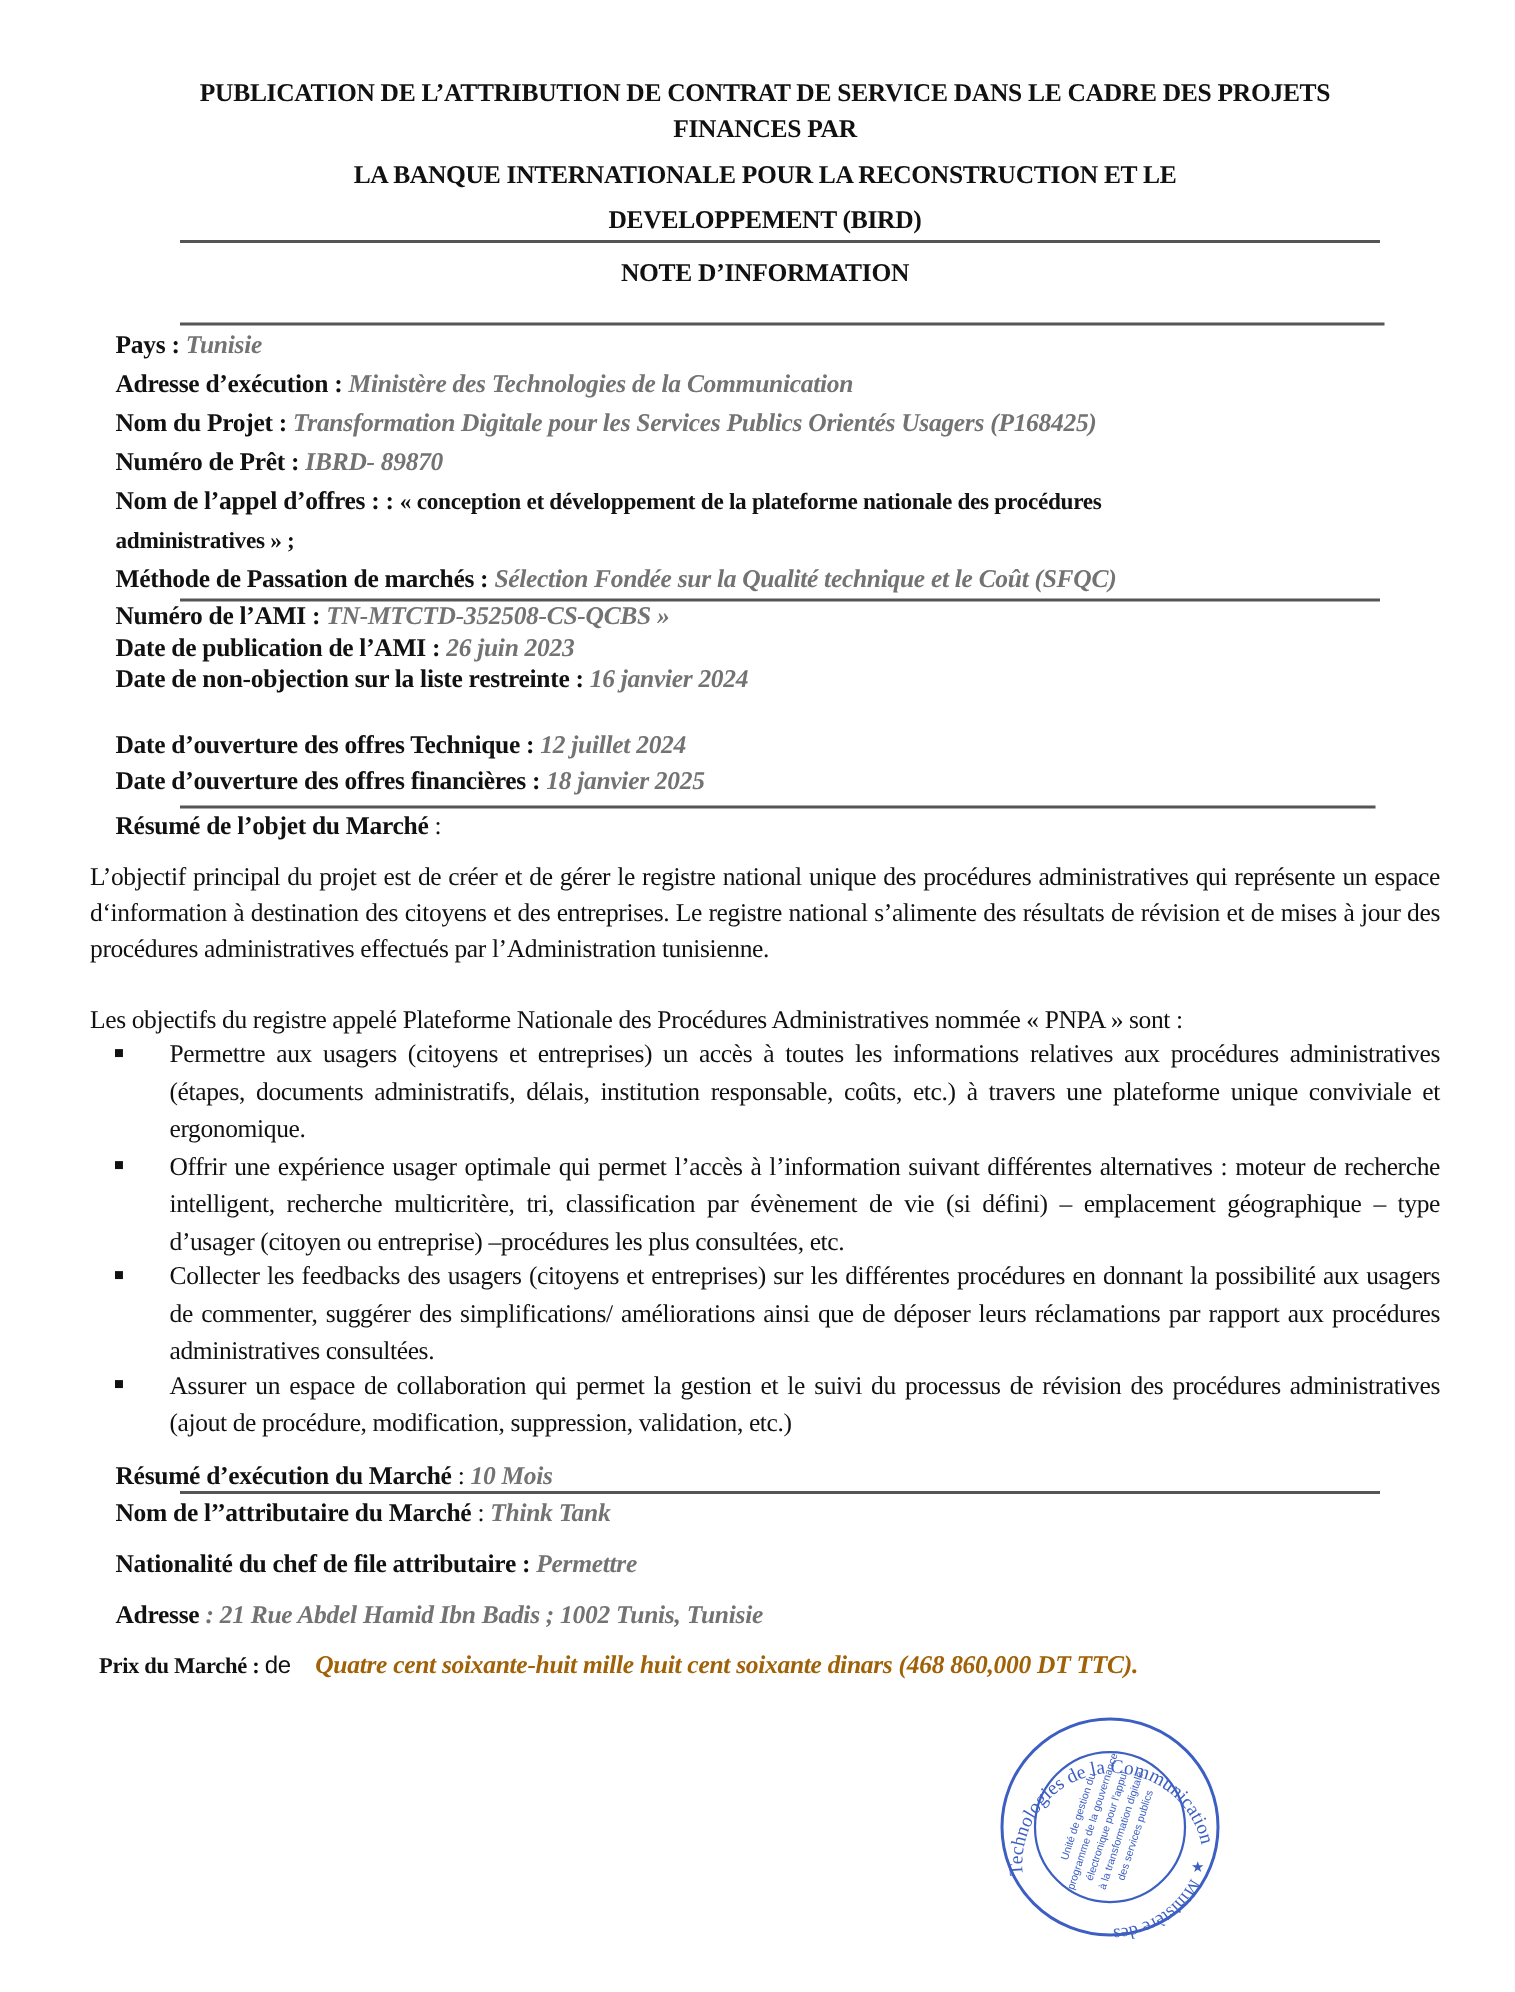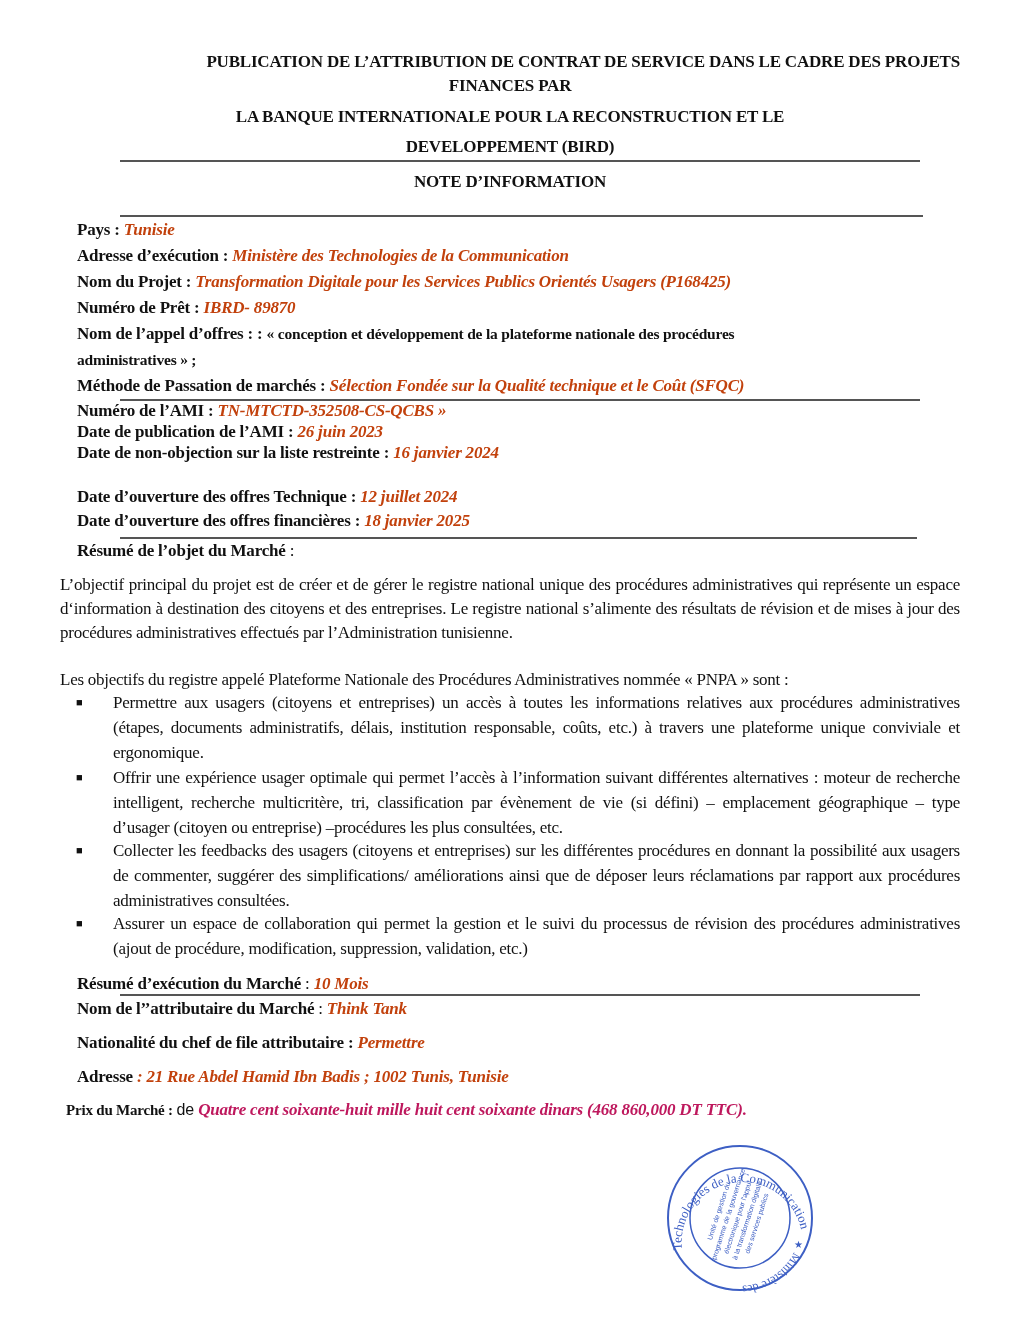--- a/index.html
+++ b/index.html
@@ -4,39 +4,39 @@
 <style>
   html, body { margin: 0; padding: 0; background: #ffffff; }
   body { width: 1010px; height: 1328px; position: relative; overflow: hidden;
          font-family: "Liberation Serif", "DejaVu Serif", serif; color: #111; }
   .page { position: absolute; left: 0; top: 0; width: 1010px; height: 1328px; }
   .title { position: absolute; left: 60px; width: 900px; text-align: center;
            font-weight: bold; font-size: 17px; letter-spacing: -0.2px; }
   .rule { position: absolute; height: 1.5px; background: #555; }
   .field { position: absolute; left: 77px; font-size: 17px; white-space: nowrap; letter-spacing: -0.2px; }
   .field .lbl { font-weight: bold; }
-  .field .val { color: #c2410c; font-style: italic; font-weight: bold; }
+  .field .val { color: #737373; font-style: italic; font-weight: bold; }
   .field .val.plain { color: #111; font-style: normal; font-weight: bold; font-size: 15.5px; }
   .para { position: absolute; left: 60px; width: 900px; font-size: 17px; line-height: 24px;
           text-align: justify; letter-spacing: -0.25px; }
   .bullet { position: absolute; left: 60px; width: 900px; font-size: 17px; line-height: 25px; letter-spacing: -0.25px; }
   .bullet .mark { position: absolute; left: 16px; top: 0; font-size: 11px; }
   .bullet .txt { position: absolute; left: 53px; width: 847px; text-align: justify; }
   .prix { position: absolute; left: 66px; font-size: 17px; white-space: nowrap; letter-spacing: -0.2px; }
   .prix .lbl { font-weight: bold; font-size: 15px; }
   .prix .de { font-family: "Liberation Sans", sans-serif; font-size: 16px; }
-  .prix .val { color: #be185d; font-style: italic; font-weight: bold; }
+  .prix .val { color: #a16207; font-style: italic; font-weight: bold; margin-left: 12px; }
   .stamp { position: absolute; left: 662px; top: 1140px; width: 155px; height: 155px; }
 </style>
 </head>
 <body>
 
 <div class="page">
 
-  <div class="title" style="top:52px;text-align:right;">PUBLICATION DE L’ATTRIBUTION DE CONTRAT DE SERVICE DANS LE CADRE DES PROJETS</div>
+  <div class="title" style="top:52px;">PUBLICATION DE L’ATTRIBUTION DE CONTRAT DE SERVICE DANS LE CADRE DES PROJETS</div>
   <div class="title" style="top:76px;">FINANCES PAR</div>
   <div class="title" style="top:107px;">LA BANQUE INTERNATIONALE POUR LA RECONSTRUCTION ET LE</div>
   <div class="title" style="top:137px;">DEVELOPPEMENT (BIRD)</div>
   <div class="rule" style="left:120px; width:800px; top:160px;"></div>
   <div class="title" style="top:172px;">NOTE D’INFORMATION</div>
   <div class="rule" style="left:120px; width:803px; top:215px;"></div>
 
   <div class="field" style="top:220px;">
     <span class="lbl">Pays : </span><span class="val">Tunisie</span>
   </div>

